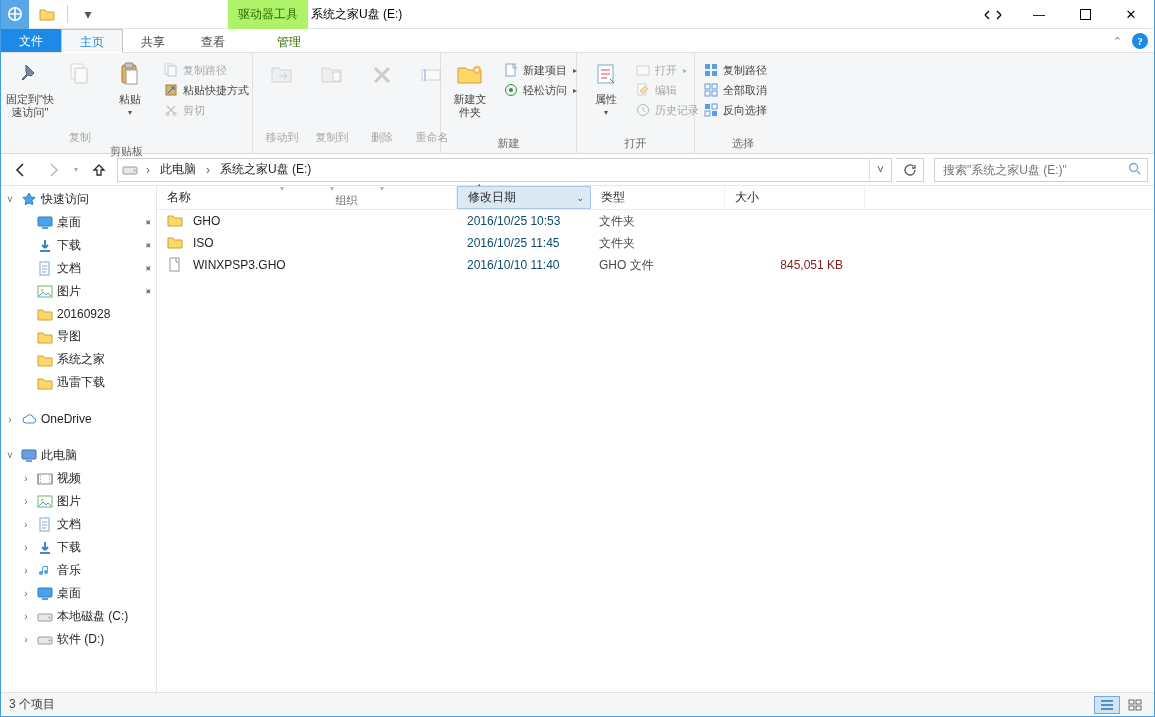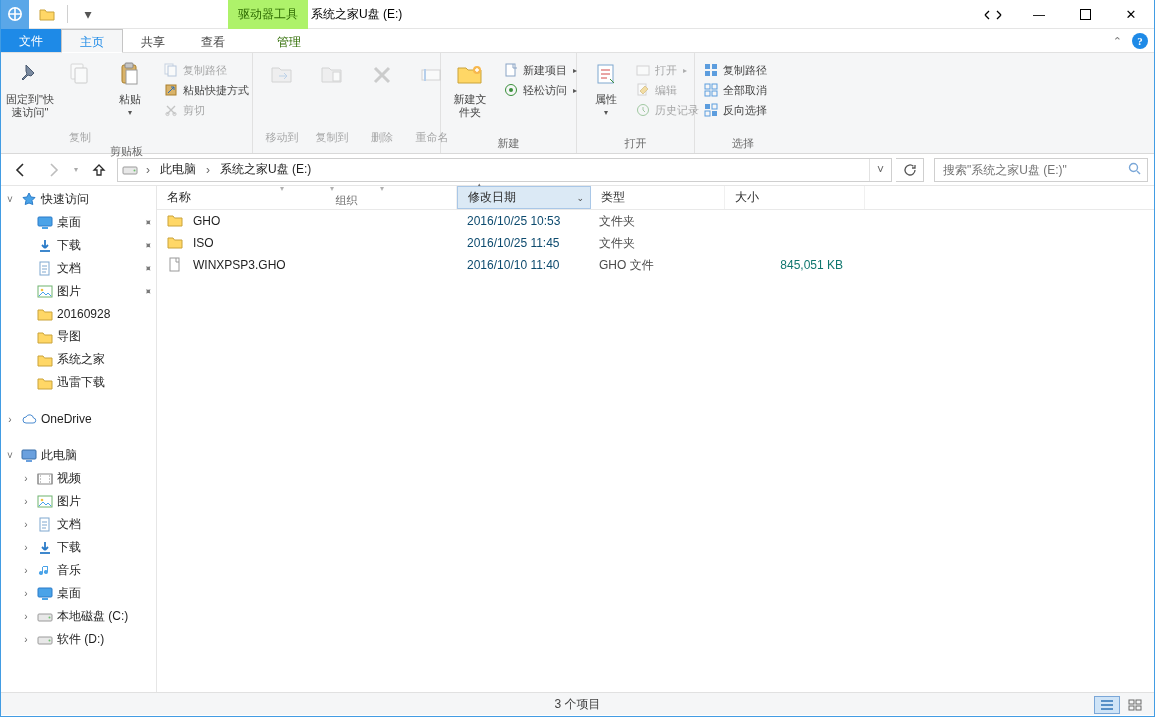--- a/index.html
+++ b/index.html
@@ -264,35 +264,34 @@
   .frow {
     display:flex;
     align-items:center;
     height:22px;
     font-size:12px;
   }
   .frow .c { padding-left:10px; }
   .c.name { width:300px; display:flex; align-items:center; gap:10px;}
   .c.date { width:132px; color:#0c4a6e;}
   .c.type { width:134px; color:#4b4b4b;}
-  .c.size { width:140px; text-align:right; padding-right:20px; color:#0f766e;}
+  .c.size { width:140px; text-align:right; padding-right:20px; color:#7f1d1d;}
 
   .fldicon { width:16px; height:16px; display:inline-flex; }
 
   
   .statusbar {
     height:23px;
     border-top:1px solid #e1e1e1;
     background:#f5f6f7;
     display:flex; align-items:center;
     padding:0 8px;
     font-size:12px;
     color:#444;
     position:relative;
-    justify-content:center;
   }
   .view-toggles {
     position:absolute; right:6px; top:0; height:23px; display:flex; align-items:center; gap:2px;
   }
   .view-btn {
     width:26px; height:18px;
     display:flex; align-items:center; justify-content:center;
     border:1px solid transparent;
   }
   .view-btn.active { border:1px solid #7aa7d8; background:#cfe4f7;}

